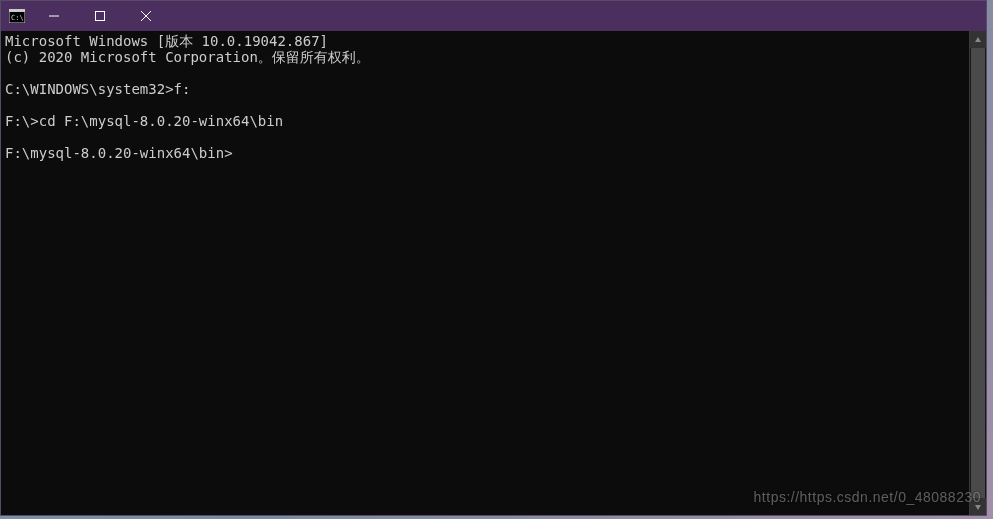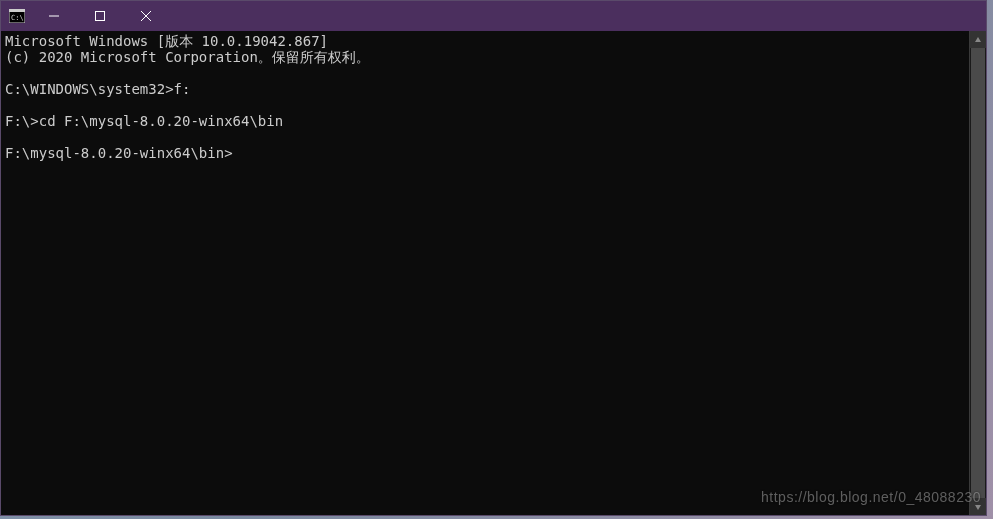--- a/index.html
+++ b/index.html
@@ -161,13 +161,13 @@
       </div>
       <div class="scroll-arrow">
         <svg viewBox="0 0 8 8">
             <polygon points="1,2 7,2 4,7"></polygon>
           </svg>
       </div>
     </div>
   </div>
 </div>
 
-<div class="watermark">https://blog.blog.net/0_48088230</div>
+<div class="watermark">https://https.csdn.net/0_48088230</div>
 
 </body></html>

